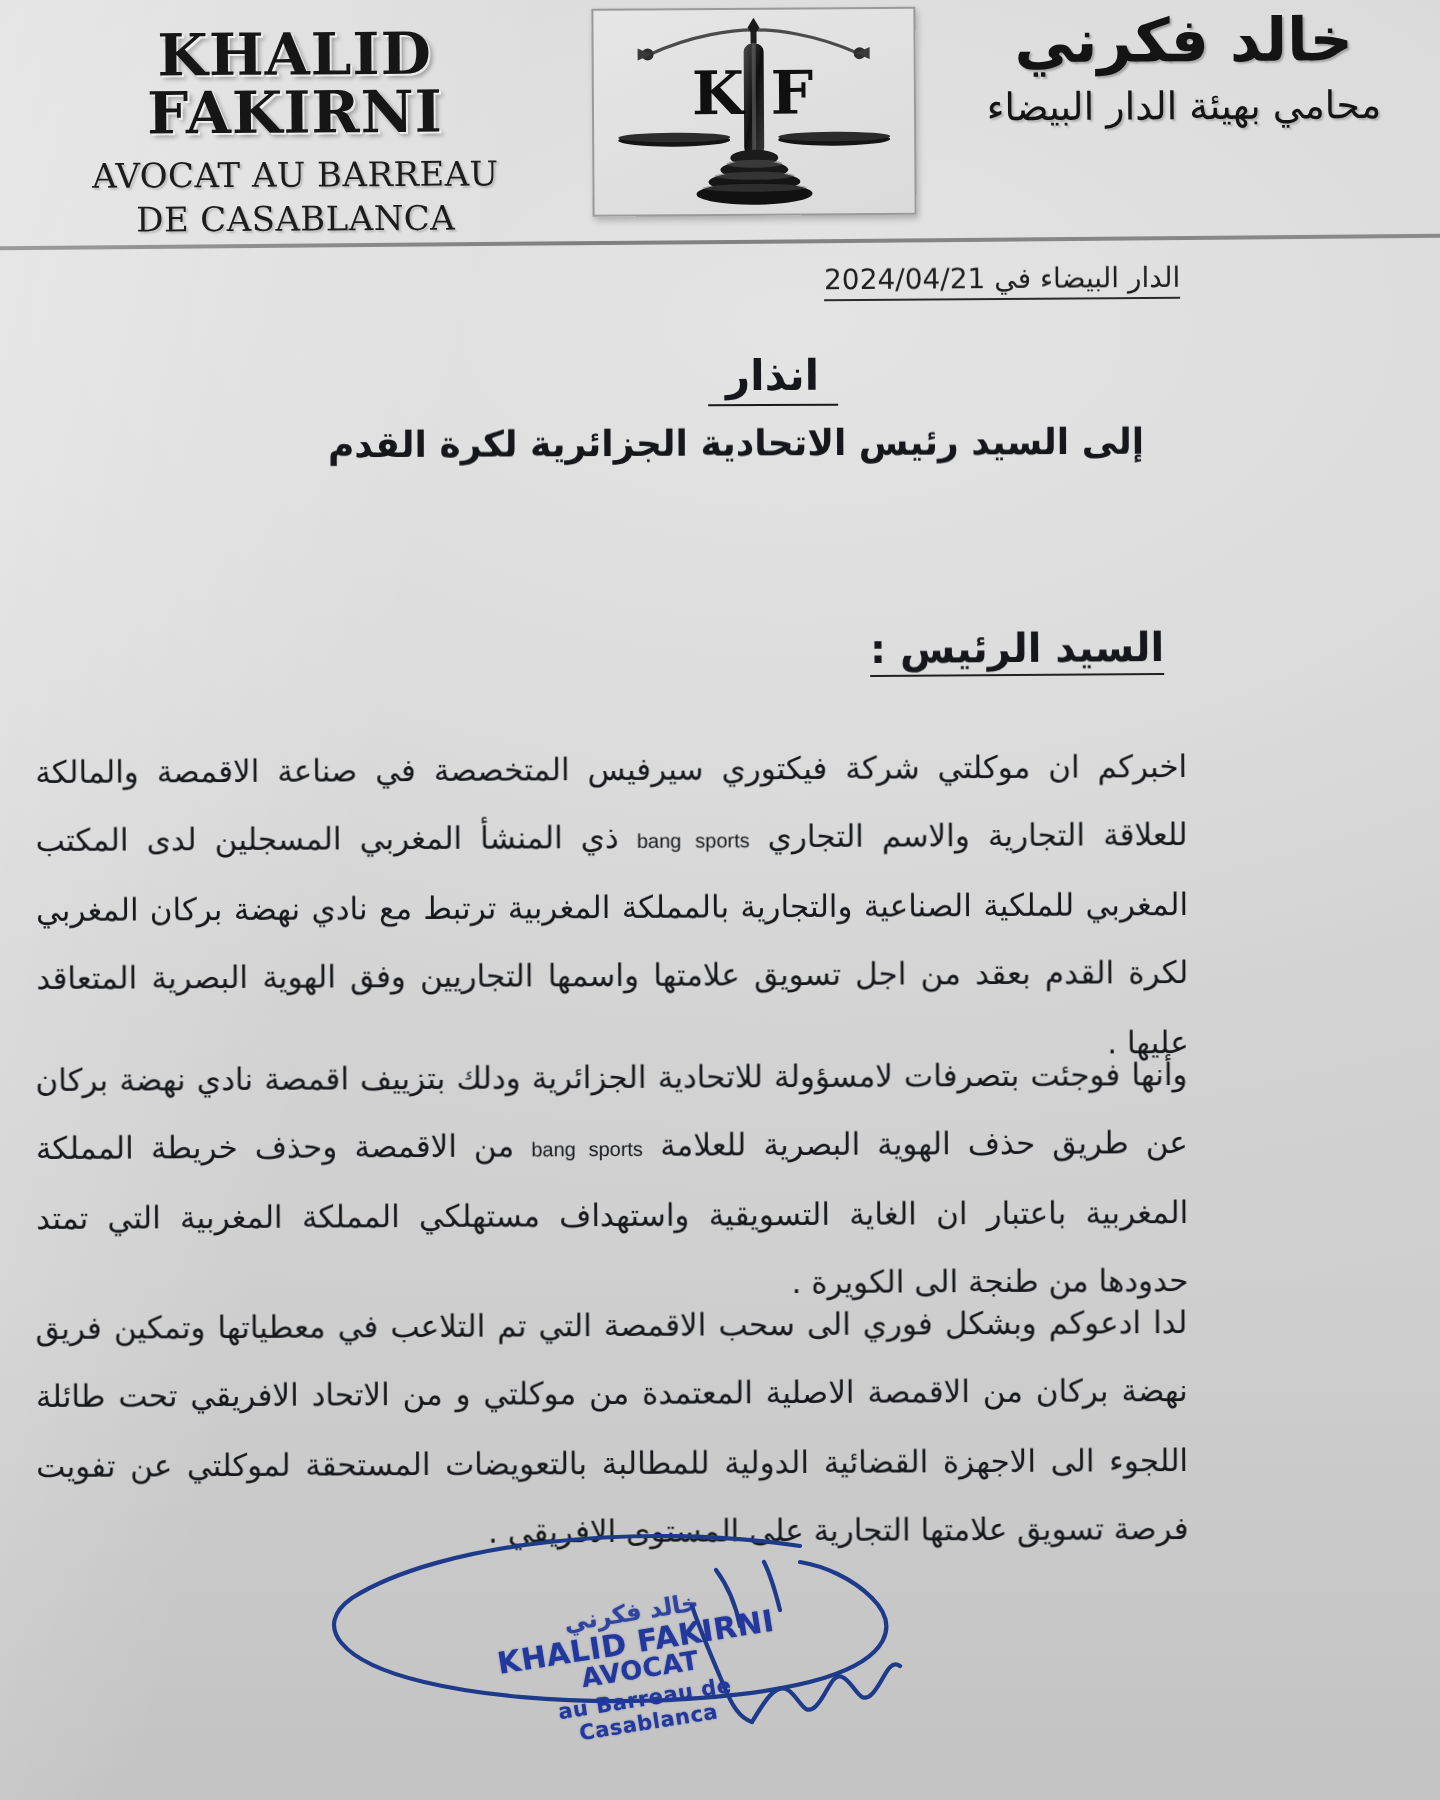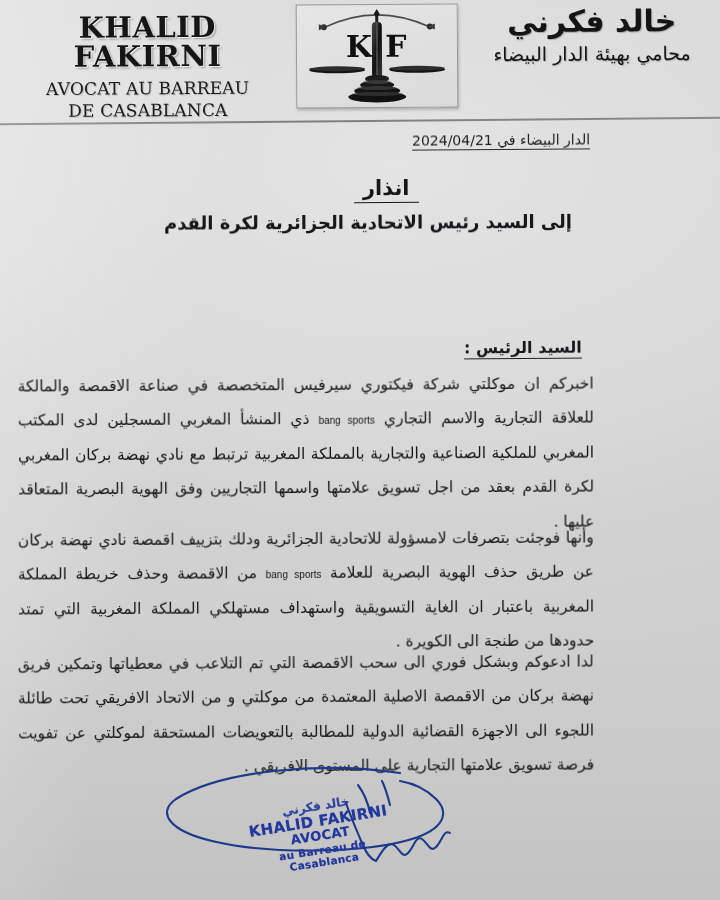--- a/index.html
+++ b/index.html
@@ -103,25 +103,24 @@
   }
   .addressee{
     position:absolute;right:0;left:0;top:212px;
     text-align:center;font-size:18px;font-weight:700;
     padding-left:120px;
     transform:rotate(-0.25deg);
   }
 
   .salutation{
     position:absolute;right:34px;top:312px;
-    font-size:16px;font-weight:700;
+    font-size:20px;font-weight:700;
     border-bottom:1.4px solid #202020;
     padding-bottom:1px;
     transform:rotate(-0.4deg);
-    margin-top:26px;
   }
 
   .body-block{
     position:absolute;right:22px;left:18px;
     text-align:justify;text-align-last:right;
     font-size:15.5px;line-height:2.22;
     color:#15171a;
     transform:rotate(-0.3deg);
   }
   #p1{top:352px;}

